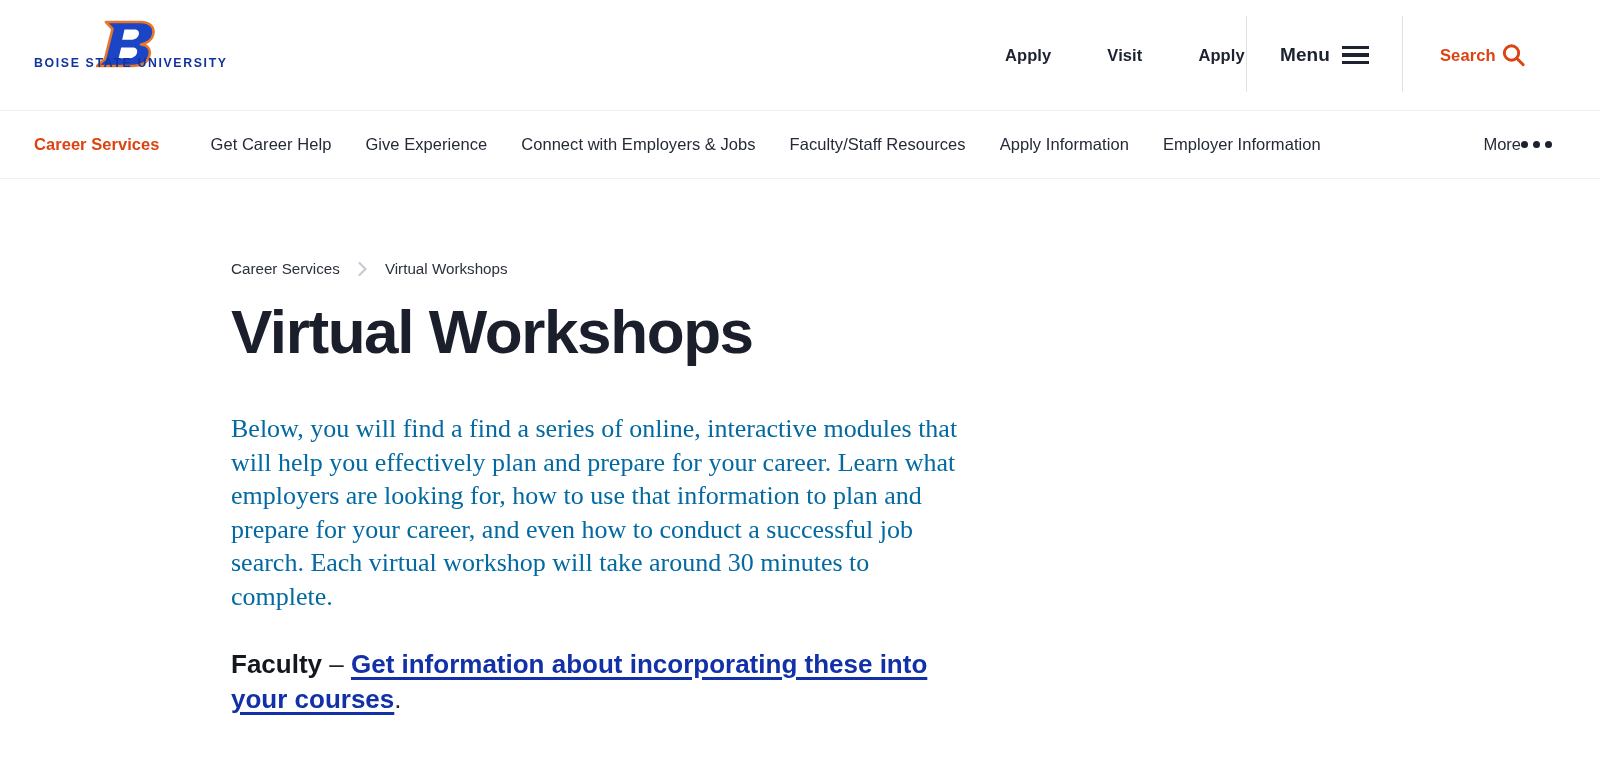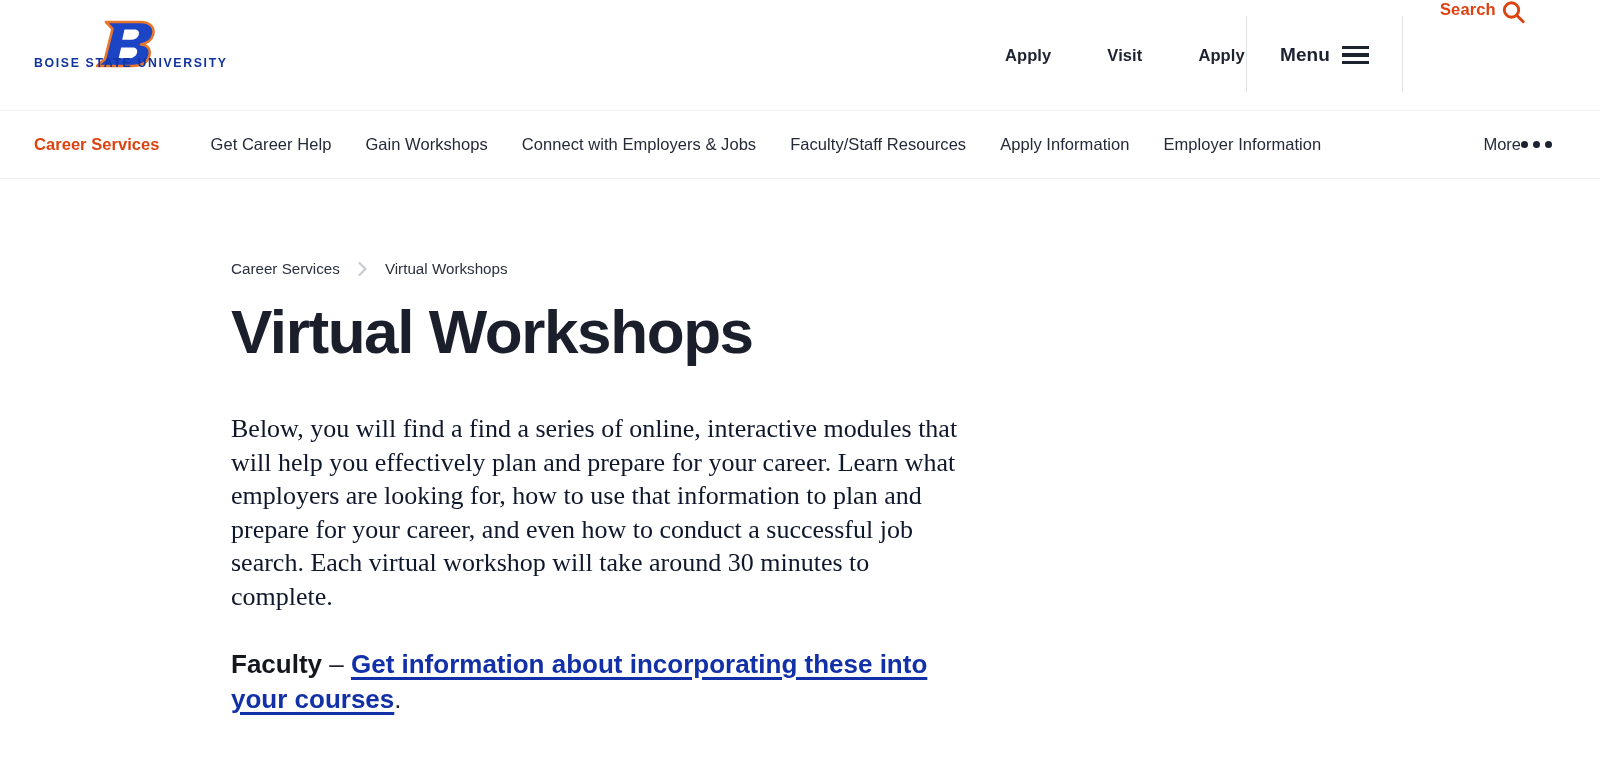--- a/index.html
+++ b/index.html
@@ -112,20 +112,21 @@
     background: #1d2230;
     border-radius: 0px;
   }
 
   .search-toggle {
     position: absolute;
     left: 1440px;
     top: 0;
     height: 110px;
     display: flex;
+    align-items: center;
     gap: 5px;
     cursor: pointer;
   }
   .search-toggle .label {
     font-size: 16.5px;
     font-weight: 700;
     color: #dd4310;
     letter-spacing: 0.1px;
   }
   .search-icon-svg { display: block; }
@@ -229,21 +230,21 @@
     color: #1b1e2b;
   }
 
   .body-copy {
     margin: 0;
     padding-top: 48px;
     width: 745px;
     font-family: "Liberation Serif", serif;
     font-size: 26px;
     line-height: 33.5px;
-    color: #0f172a;
+    color: #0369a1;
   }
 
   .faculty-line {
     margin: 0;
     padding-top: 34px;
     width: 700px;
     font-family: Liberation Sans, sans-serif;
     font-size: 26px;
     line-height: 35px;
     color: #20242f;
@@ -303,21 +304,21 @@
       <line x1="15.8" y1="15.4" x2="22.2" y2="21.8" stroke="#dd4310" stroke-width="2.9" stroke-linecap="round"></line>
     </svg>
   </div>
 </div>
 
 <div class="section-nav">
   <a class="site-title" href="#">Career Services</a>
 
   <div class="nav-items">
     <a class="nav-item" href="#">Get Career Help</a>
-    <a class="nav-item" href="#">Gain Workshops</a>
+    <a class="nav-item" href="#">Give Experience</a>
     <a class="nav-item" href="#">Connect with Employers &amp; Jobs</a>
     <a class="nav-item" href="#">Faculty/Staff Resources</a>
     <a class="nav-item" href="#">Apply Information</a>
     <a class="nav-item" href="#">Employer Information</a>
   </div>
 
   <div class="nav-more">
     <span class="label">More</span>
     <span class="dots">
         <i></i>

